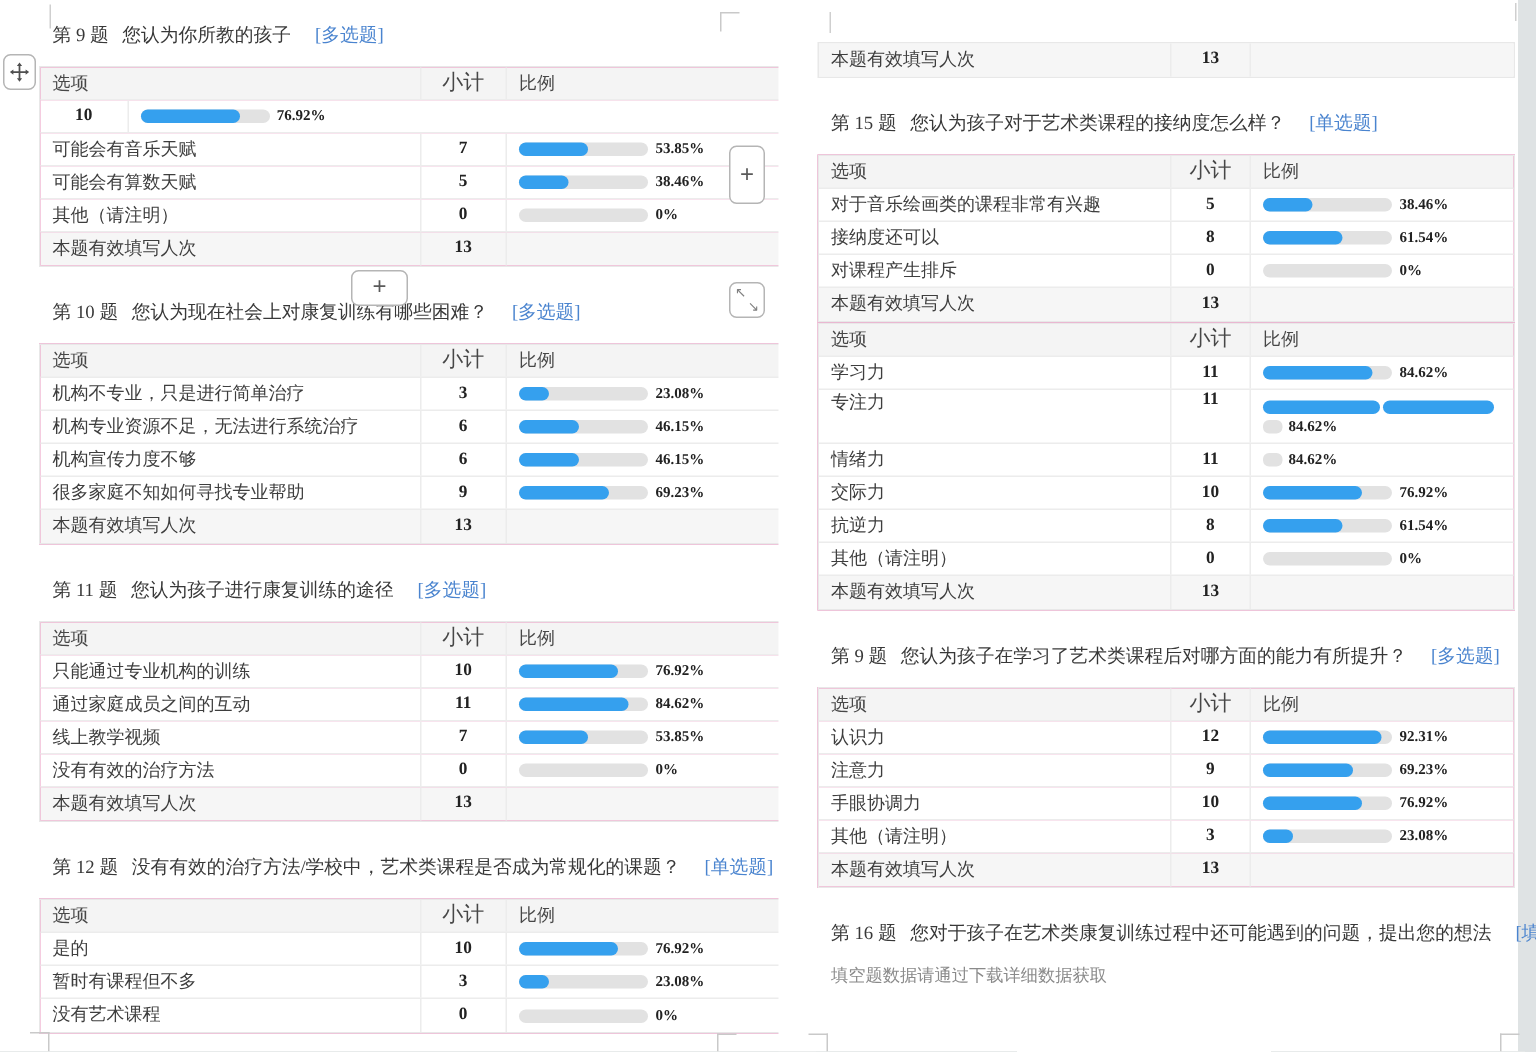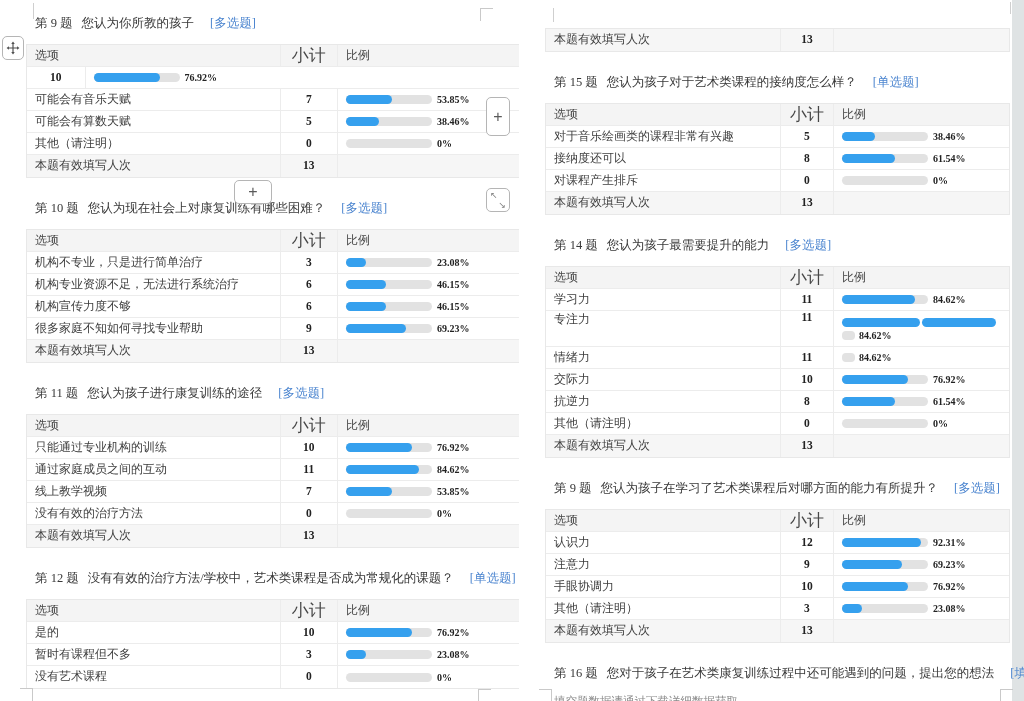--- a/index.html
+++ b/index.html
@@ -23,21 +23,21 @@
   .qtable.cont { margin-top:28px; }
   .trow { display:flex; height:22px; line-height:21px; font-size:12px; color:#3e3e3e; border-bottom:1px solid #ececec; background:#fff; }
   .trow:last-child { border-bottom:none; }
   .trow.header { background:#f4f4f4; color:#474747; }
   .trow.footer { background:#f6f6f6; }
   .trow.tall { height:36px; line-height:normal; }
   .cell { padding:0 8px; overflow:visible; white-space:nowrap; }
   .cell + .cell { border-left:1px solid #ececec; }
   .c-label { flex:0 0 50.5%; }
   .c-count { flex:0 0 11.5%; text-align:center; font-weight:bold; font-size:11.5px; color:#222; }
-  .trow.header .c-count { font-weight:normal; font-size:17px; color:#474747; }
+  .trow.header .c-count { font-weight:normal; font-size:14px; color:#474747; }
   .c-ratio { flex:1 1 auto; display:flex; align-items:center; }
   .c-ratio.col { flex-direction:column; align-items:flex-start; justify-content:center; }
 
   .bar { width:86px; height:9px; border-radius:5px; background:var(--track); position:relative; margin-right:5px; flex:none; }
   .bar-fill { position:absolute; left:0; top:0; bottom:0; border-radius:5px; background:var(--bar-blue); }
   .pct { font-weight:bold; font-size:10px; color:#222; }
   .bar-long { display:flex; gap:2px; margin-top:2px; }
   .pill { height:9px; border-radius:5px; background:var(--bar-blue); flex:none; }
   .stub-line { display:flex; align-items:center; margin-top:3px; }
   .stub { width:13px; height:9px; border-radius:4px; background:var(--track); margin-right:4px; flex:none; }
@@ -309,21 +309,20 @@
             </div>
           </div>
           <div class="trow footer">
             <div class="cell c-label">本题有效填写人次</div>
             <div class="cell c-count">13</div>
             <div class="cell c-ratio"></div>
           </div>
         </div>
       </section>
       <section class="qsection">
-        <div class="qtitle"><span class="qnum">第 14 题</span><span class="qtext">您认为孩子最需要提升的能力</span><span class="qtag">[多选题]</span></div>
         <div class="qtable">
           <div class="trow header">
             <div class="cell c-label">选项</div>
             <div class="cell c-count">小计</div>
             <div class="cell c-ratio">比例</div>
           </div>
           <div class="trow">
             <div class="cell c-label">学习力</div>
             <div class="cell c-count">11</div>
             <div class="cell c-ratio">

